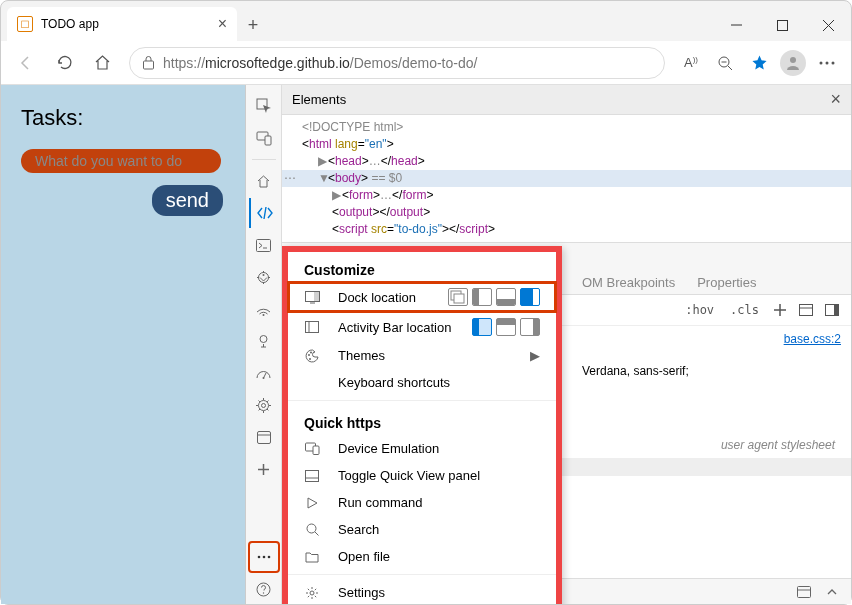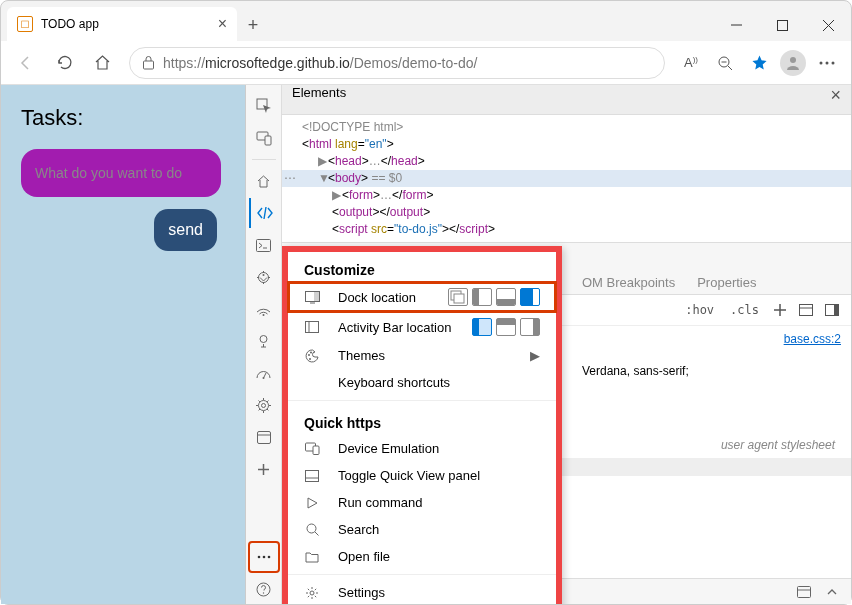--- a/index.html
+++ b/index.html
@@ -23,35 +23,35 @@
   .urlbox .domain { color:#333; }
   .right-icons { display:flex; align-items:center; gap:2px;}
   .right-icons .icon { width:32px; height:32px; display:flex; align-items:center; justify-content:center; color:#555; cursor:pointer;}
   .star { color:#0078d4; }
   .avatar { width:26px; height:26px; border-radius:50%; background:#ddd; display:flex; align-items:center; justify-content:center;}
   
   
   .content { flex:1; display:flex; overflow:hidden; }
   .page { width:244px; background:#b9d6e6; padding:20px; }
   .page h2 { font-size:22px; font-weight:400; margin-bottom:18px;}
-  .page input { width:200px; height:48px; border:none; border-radius:16px; padding:12px 14px; font-size:14px; background:#a21caf; }
+  .page input { width:200px; height:24px; border:none; border-radius:16px; padding:12px 14px; font-size:14px; background:#c2410c; }
   .page input::placeholder { color:#888; }
-  .page .sendbtn { float:right; margin-top:12px; margin-right:8px; background:#2b4e77; color:#fff; border:none; border-radius:14px; padding:12px 14px; font-size:16px; cursor:pointer;}
+  .page .sendbtn { float:right; margin-top:12px; margin-right:2px; background:#2b4e77; color:#fff; border:none; border-radius:14px; padding:4px 14px; font-size:20px; cursor:pointer;}
   
   
   .devtools { flex:1; display:flex; background:#f6f6f6; border-left:1px solid #ccc;}
   .activitybar { width:36px; background:#f6f6f6; border-right:1px solid #ddd; display:flex; flex-direction:column; align-items:center; padding-top:6px; gap:2px; position:relative;}
   .actbtn { width:30px; height:30px; display:flex; align-items:center; justify-content:center; color:#555; cursor:pointer; border-radius:3px; font-size:15px;}
   .actbtn.active { border-left:2px solid #0078d4; color:#0078d4; border-radius:0;}
   .actdiv { height:1px; width:24px; background:#ddd; margin:4px 0;}
   .actspacer { flex:1; }
   .actbtn.more { outline:2px solid #d83b01; outline-offset:-1px;}
   
   .dtmain { flex:1; display:flex; flex-direction:column; overflow:hidden; position:relative;}
-  .dtheader { height:30px; display:flex; align-items:flex-start; padding:0 10px; background:#ededed; border-bottom:1px solid #ddd; font-size:13px;}
+  .dtheader { height:30px; display:flex; align-items:center; padding:0 10px; background:#ededed; border-bottom:1px solid #ddd; font-size:13px;}
   .dtheader .closex { margin-left:auto; font-size:18px; color:#555; cursor:pointer;}
   
   .dom { background:#fff; font-family: Consolas, monospace; font-size:12px; padding:4px 0; line-height:17px; overflow:hidden;}
   .dom .line { padding-left:20px; white-space:nowrap;}
   .dom .l2 { padding-left:36px;}
   .dom .l3 { padding-left:50px;}
   .dom .sel { background:#dde8f4; position:relative;}
   .dom .sel::before { content:"⋯"; position:absolute; left:2px; color:#888;}
   .dom .gray { color:#888;}
   .dom .t { color:#9b2393;}

